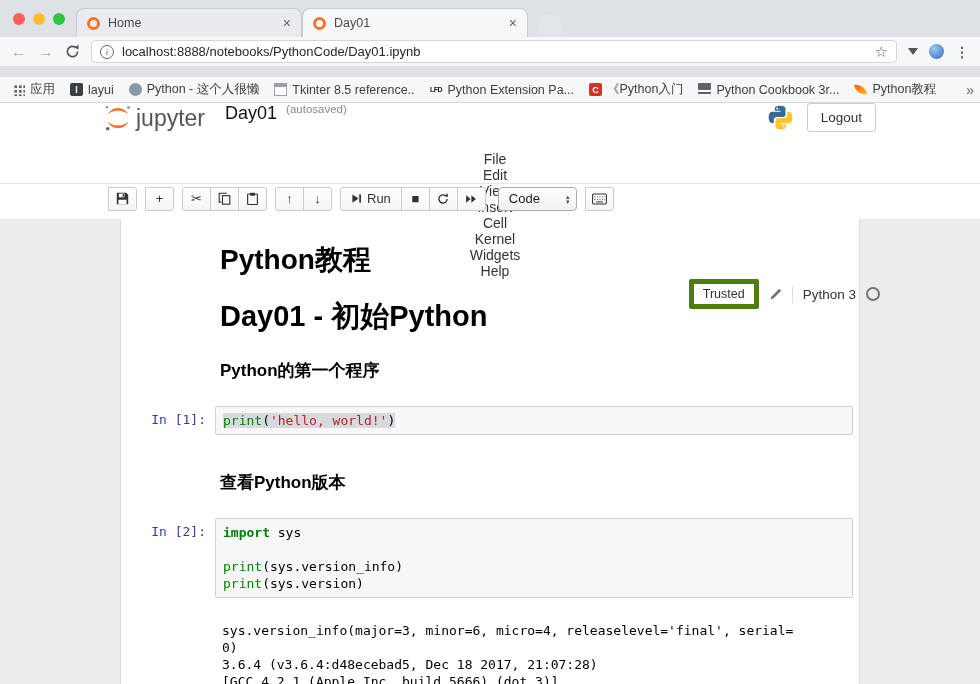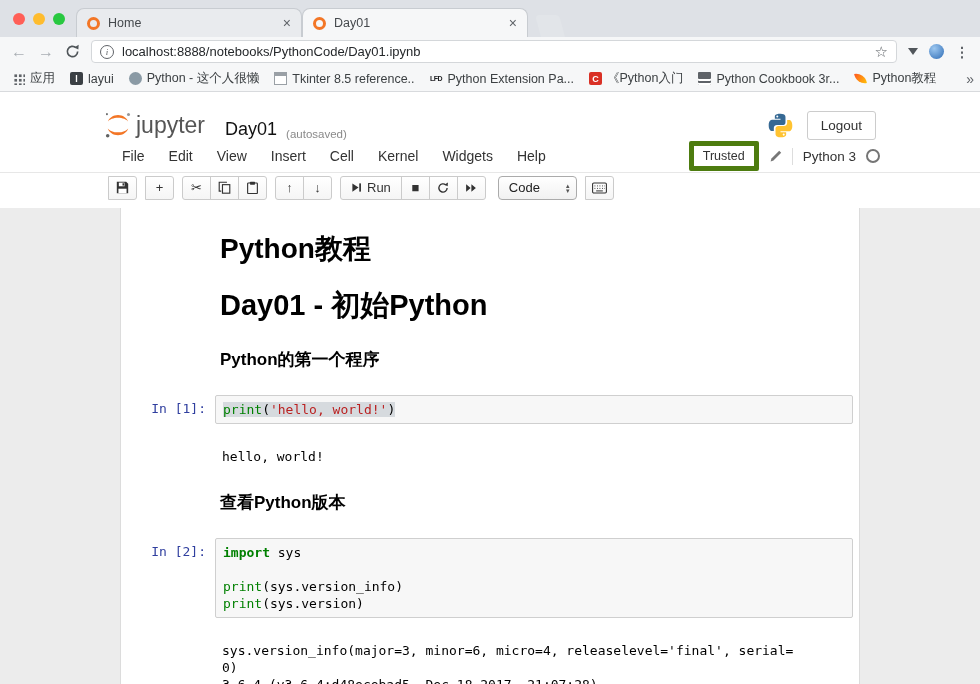--- a/index.html
+++ b/index.html
@@ -26,45 +26,45 @@
   .nav-ic { font-size:16px; color:#A9AEB3; line-height:1; }
   .omnibox { flex:1; height:23px; background:#fff; border:1px solid #D4D7DA; border-radius:4px; display:flex; align-items:center; padding:0 8px; gap:8px; }
   .info-badge { width:14px; height:14px; border-radius:50%; border:1.4px solid #5F6368; color:#5F6368; font-size:9px; display:flex; align-items:center; justify-content:center; font-family:"Liberation Serif", serif; font-style:italic; flex:none; }
   .url { flex:1; font-size:13px; color:#25282B; white-space:nowrap; overflow:hidden; }
   .star { color:#5F6368; font-size:15px; line-height:1; }
   .tri-down { width:0; height:0; border-left:5px solid transparent; border-right:5px solid transparent; border-top:7px solid #51565B; }
   .globe { width:15px; height:15px; border-radius:50%; background:radial-gradient(circle at 35% 30%, #9CC7F0, #2E6CB5); }
   .kebab { color:#5F6368; font-size:14px; font-weight:bold; }
 
   
-  .bookmarks { height:26px; background:#F6F7F8; display:flex; align-items:center; padding:0 13px; gap:15px; border-bottom:1px solid #D8DADD; }
+  .bookmarks { height:26px; background:#F6F7F8; display:flex; align-items:center; padding:0 13px; gap:15px; border-bottom:1px solid #D8DADD;margin-top:11px; }
   .bm { display:flex; align-items:center; gap:5px; font-size:12.5px; color:#3C4043; white-space:nowrap; }
   .bm-ic { width:13px; height:13px; flex:none; display:flex; align-items:center; justify-content:center; }
   .ic-grid { width:12px; height:12px; background-image:radial-gradient(circle, #5F6368 1.4px, transparent 1.6px); background-size:4.5px 4.5px; background-position:0.5px 0.5px; }
   .ic-dark { background:#3A3F44; border-radius:2px; color:#fff; font-size:9px; font-weight:bold; }
   .ic-gray { background:#8A9AA5; border-radius:50%; }
   .ic-doc { background:#fff; border:1px solid #9AA0A6; border-top:4px solid #9AA0A6; }
   .ic-lfd { font-size:7px; font-weight:bold; color:#202124; letter-spacing:-0.5px; }
   .ic-red { background:#D93025; border-radius:2px; color:#fff; font-size:9px; font-weight:bold; }
   .ic-book { background:#5F6368; border-radius:1px; box-shadow:inset 0 -2px 0 #fff, inset 0 -4px 0 #5F6368, inset 0 -6px 0 #fff; }
   .ic-leaf { width:11px; height:11px; background:linear-gradient(135deg,#FF5722,#FFC107); border-radius:0 100% 0 100%; transform:rotate(-10deg); }
   .bm-spacer { flex:1; }
   .chev { color:#5F6368; font-size:14px; }
 
   
-  .jp-header { height:48px; background:#fff; display:flex; align-items:flex-end; padding:0 104px 0 103px; }
+  .jp-header { height:48px; background:#fff; display:flex; align-items:flex-start; padding:0 104px 0 103px; }
   .logo-wrap { display:flex; align-items:center; gap:3px; }
   .wordmark { font-size:23px; color:#555; }
   .nb-title { margin-left:20px; font-size:18px; color:#111; }
   .autosave { margin-left:9px; font-size:11.5px; color:#8A8A8A; }
   .hdr-right { margin-left:auto; display:flex; align-items:center; gap:13px; }
   .logout { font-size:13.5px; color:#333; background:#fff; border:1px solid #CCC; border-radius:3px; padding:6px 13px; }
 
   
-  .jp-menubar { height:33px; background:#fff; border-bottom:1px solid #E7E7E7; display:flex; align-items:center; padding:0 100px 0 110px; font-size:14px; color:#333; }
+  .jp-menubar { height:33px; background:#fff; border-bottom:1px solid #E7E7E7; display:flex; align-items:center; padding:0 100px 0 110px; font-size:14px; color:#333;flex-direction:column; }
   .menu-item { padding:0 12px; }
   .menu-right { margin-left:auto; display:flex; align-items:center; gap:10px; }
   .trusted { border:5px solid #4d7c0f; border-radius:2px; padding:3px 9px; font-size:12.5px; color:#333; background:#fff; }
   .vdiv { width:1px; height:17px; background:#DDD; }
   .kernel-name { font-size:13.5px; color:#333; }
   .kernel-ind { width:14px; height:14px; border:2px solid #757575; border-radius:50%; }
 
   
   .jp-toolbar { height:35px; background:#fff; display:flex; align-items:center; padding:0 0 6px 108px; gap:8px; }
   .btn-group { display:flex; }
@@ -304,24 +304,20 @@
       <div class="md">
         <h1 class="md-h1">Python教程</h1>
         <h2 class="md-h2">Day01 - 初始Python</h2>
         <h3 class="md-h3">Python的第一个程序</h3>
       </div>
 
       <div class="cell">
         <div class="prompt">In [1]:</div>
         <div class="input-box"><span class="code-sel"><span class="tok-builtin">print</span><span>(</span><span class="tok-str">'hello, world!'</span><span>)</span></span></div>
       </div>
-      <div class="output-row">
-        <div class="output-spacer"></div>
-        <div class="output-text">hello, world!</div>
-      </div>
 
       <div class="md">
         <h3 class="md-h3">查看Python版本</h3>
       </div>
 
       <div class="cell">
         <div class="prompt">In [2]:</div>
         <div class="input-box"><span class="tok-kw">import</span><span> sys
 
 </span><span class="tok-builtin">print</span><span>(sys.version_info)

